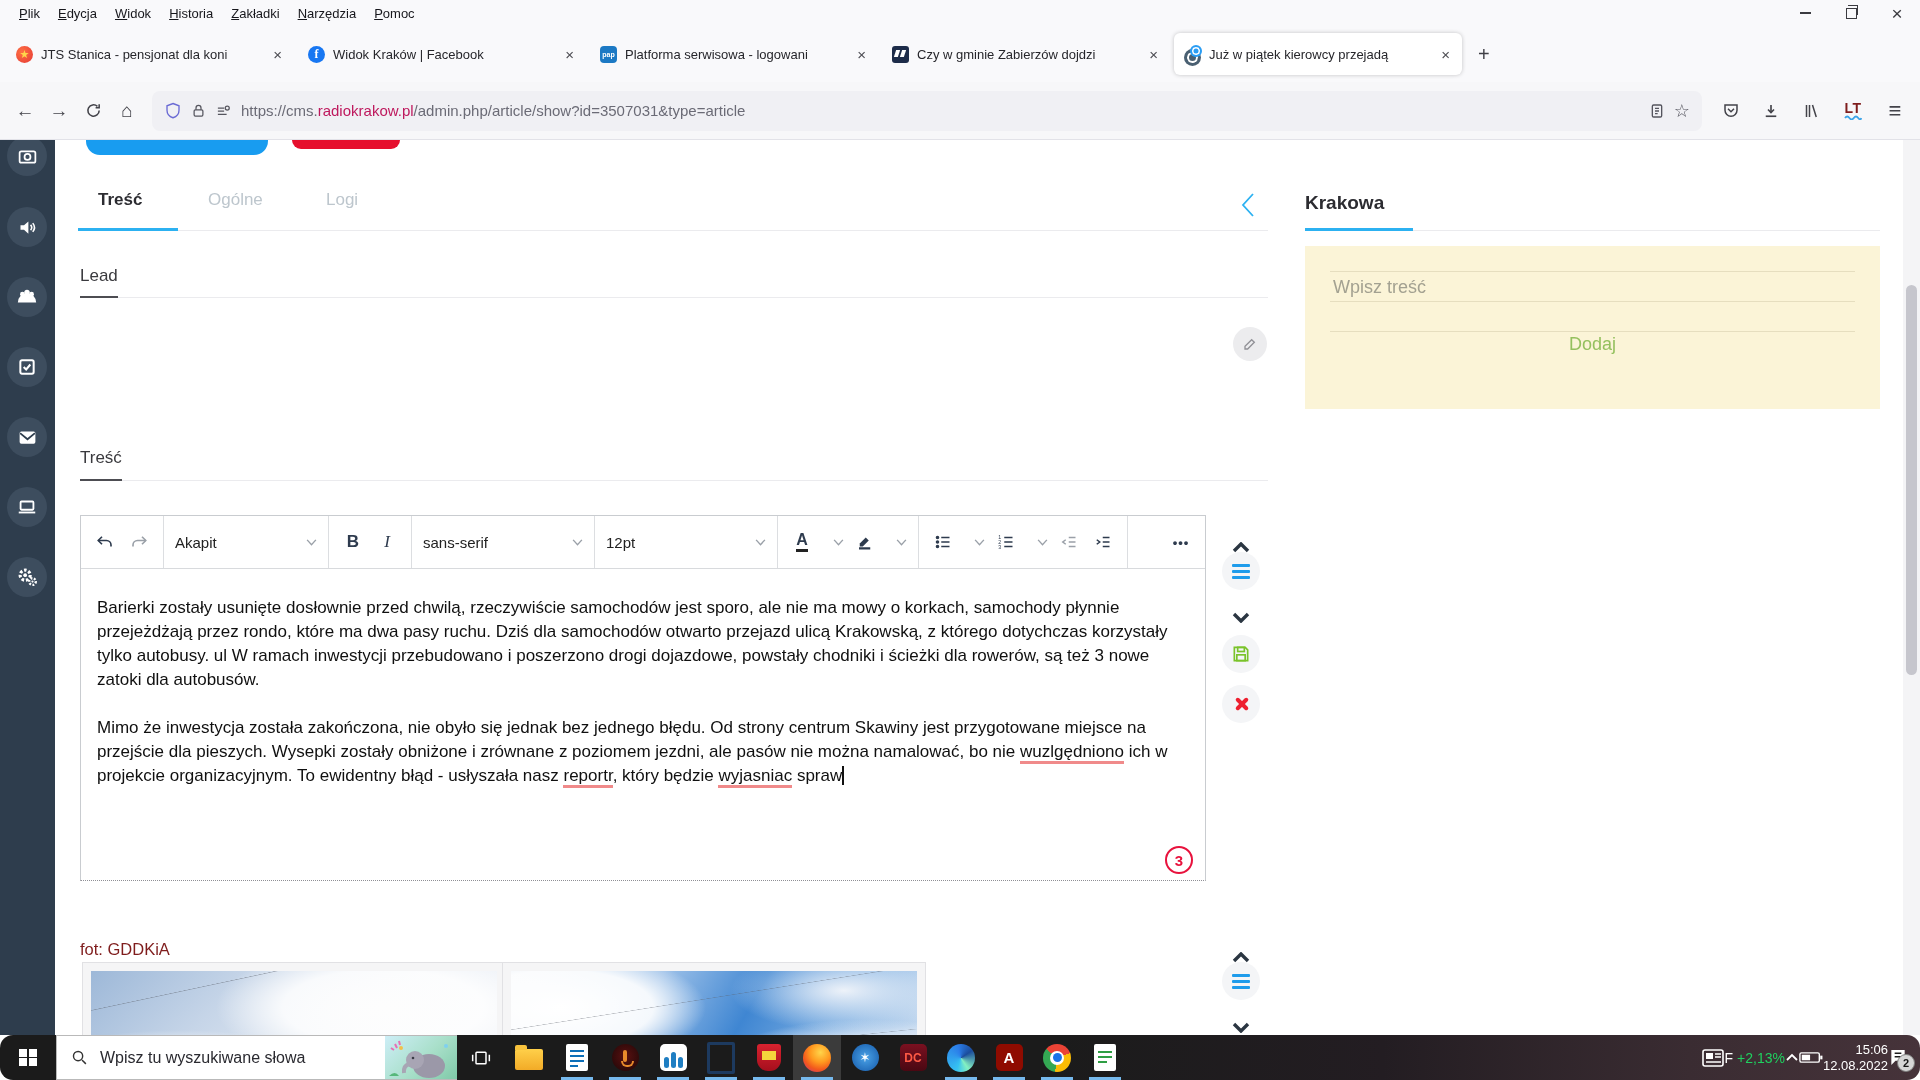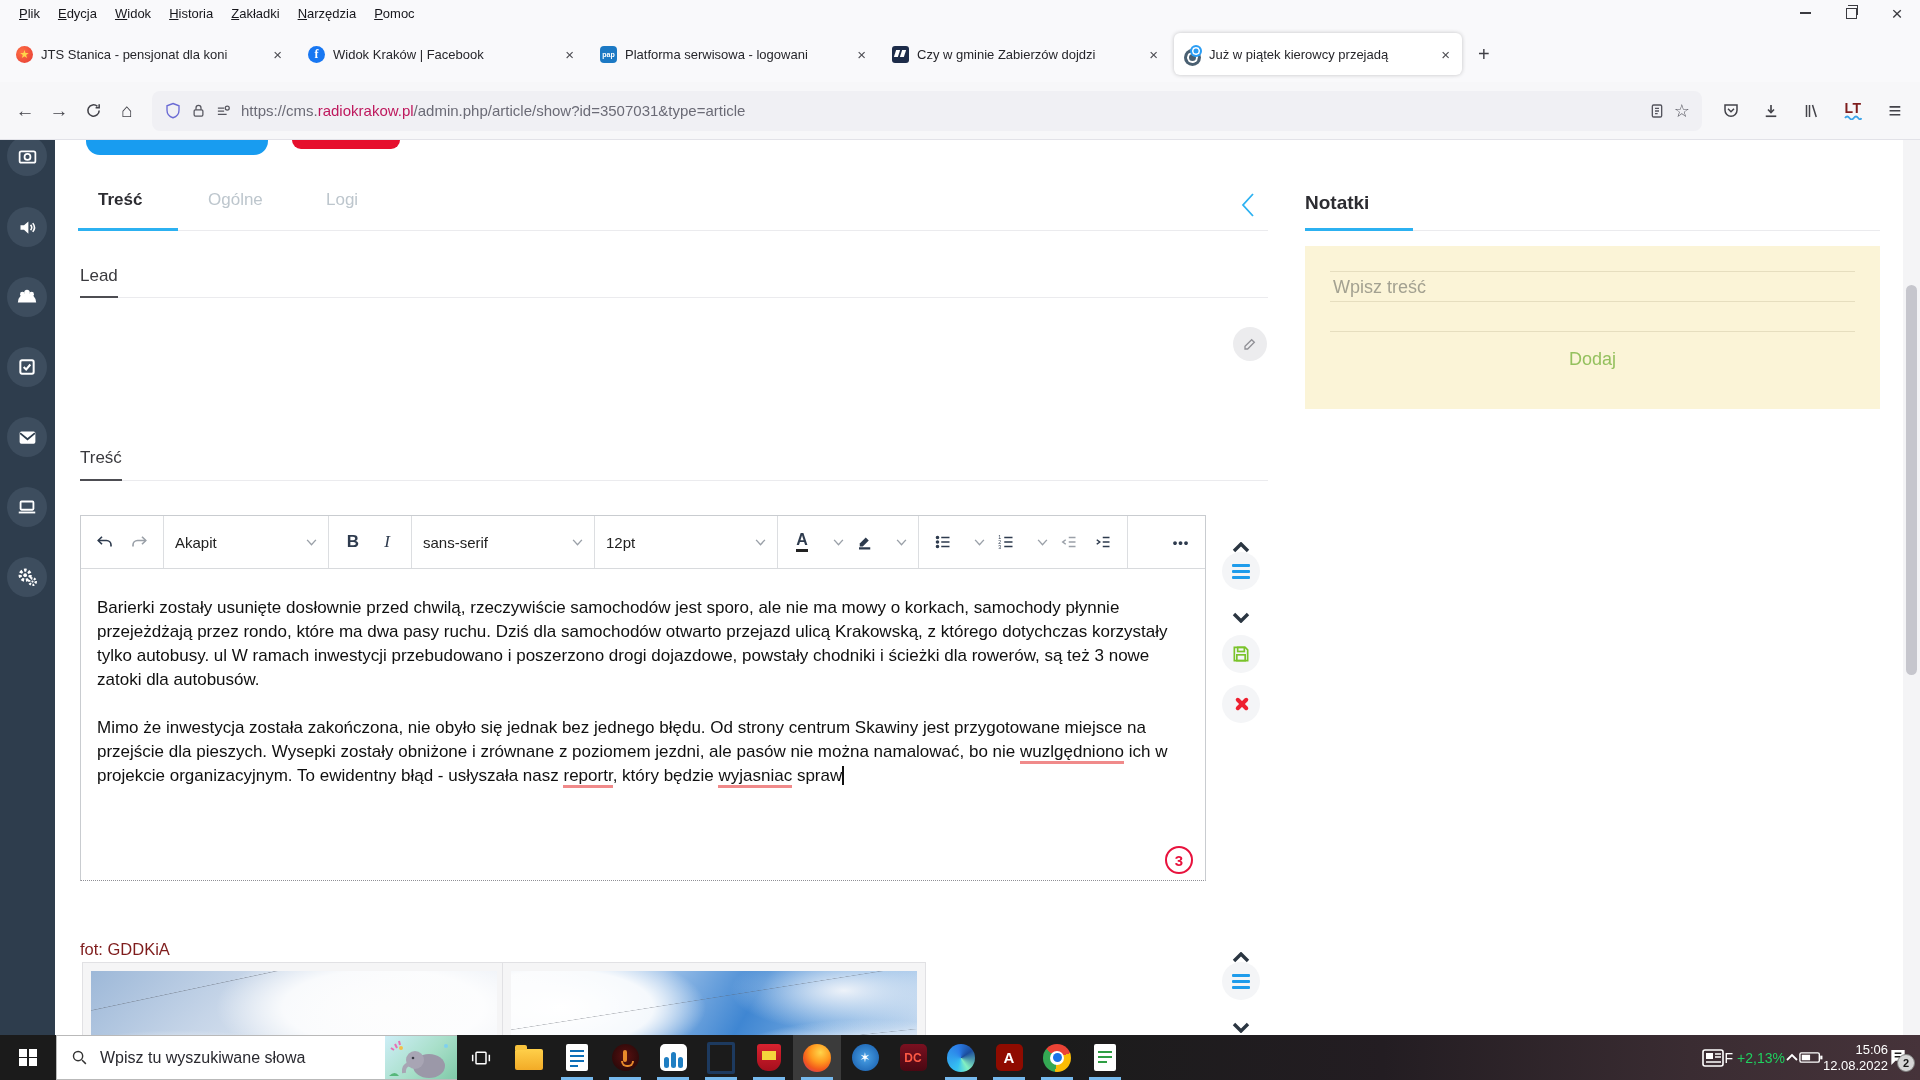--- a/index.html
+++ b/index.html
@@ -115,28 +115,28 @@
      radial-gradient(ellipse 52% 55% at 88% 80%,#f3f6fb 0%,rgba(243,246,251,.9) 45%,transparent 78%),
      radial-gradient(ellipse 40% 45% at 82% 15%,#edf2f9 0%,transparent 70%),
      linear-gradient(120deg,#dfe8f2 0%,#9cc0e8 32%,#3f86d2 54%,#7fb0e2 76%,#e8eef6 100%);}
 
   .notes-title{position:absolute;left:1305px;top:52px;font-size:19px;font-weight:700;color:#2c2c31;}
   .note-box{position:absolute;left:1305px;top:106px;width:575px;height:163px;background:#fbf4d7;}
   .note-line{position:absolute;left:25px;right:25px;height:1px;background:#e6debf;}
   .note-input{position:absolute;left:26px;right:26px;top:27px;height:27px;background:transparent;border:none;outline:none;
               font-family:"Liberation Sans",sans-serif;font-size:18px;color:#6b6b60;}
   .note-input::placeholder{color:#a3a191;}
-  .note-add{position:absolute;left:0;right:0;top:103px;text-align:center;color:#94c05e;font-size:18px;}
+  .note-add{position:absolute;left:0;right:0;top:88px;text-align:center;color:#94c05e;font-size:18px;}
 
   .scrollbar{position:absolute;right:0;top:0;bottom:0;width:17px;background:#f4f4f6;}
   .scroll-thumb{position:absolute;left:3px;width:11px;top:145px;height:390px;background:#c6c6cd;border-radius:6px;}
 
   
   .taskbar{position:absolute;left:0;right:0;bottom:0;height:45px;display:flex;align-items:stretch;z-index:50;
-           background:linear-gradient(90deg,#1b1b1b 0%,#1b1b1b 55%,#231d22 72%,#3a2c32 88%,#46333a 100%);color:#fff;}
+           background:linear-gradient(90deg,#1b1b1b 0%,#1b1b1b 55%,#231d22 72%,#3a2c32 88%,#46333a 100%);color:#fff;border-radius:13px;}
   .tb-slot{width:48px;display:flex;align-items:center;justify-content:center;position:relative;}
   .tb-slot.active-app{background:rgba(255,255,255,.14);}
   .indicator{position:absolute;bottom:0;left:8px;right:8px;height:3px;background:#76b9ed;}
   .start{width:56px;}
   .win-logo{display:grid;grid-template-columns:8px 8px;grid-template-rows:8px 8px;gap:1.5px;}
   .win-logo i{background:#fff;}
   .searchbox{width:400px;background:#fff;display:flex;align-items:center;color:#23232a;border:1px solid #b9b9b9;border-right:none;}
   .searchbox .mag{margin:0 12px 0 14px;color:#333;display:flex;}
   .searchbox .s-text{font-size:16px;color:#2a2a30;flex:1;white-space:nowrap;overflow:hidden;}
   .s-art{width:72px;height:100%;position:relative;overflow:hidden;background:linear-gradient(135deg,#cdeef7 0%,#a8dfc9 55%,#7fc9a8 100%);}
@@ -363,21 +363,21 @@
     <span class="cms-tab dim" style="left:208px">Ogólne</span>
     <span class="cms-tab dim" style="left:326px">Logi</span>
     <div class="rule" style="left:78px;width:1190px;top:90px"></div>
     <div class="blue-underline" style="left:78px;width:100px;top:88px"></div>
     <div class="collapse-chevron">
       <svg width="16" height="26" viewBox="0 0 16 26" fill="none" stroke="#2cb1f1" stroke-width="1.8">
           <polyline points="13,2 3,13 13,24"></polyline>
         </svg>
     </div>
 
-    <span class="notes-title">Notatki</span>
+    <span class="notes-title">Krakowa</span>
     <div class="rule" style="left:1305px;width:575px;top:90px"></div>
     <div class="blue-underline" style="left:1305px;width:108px;top:88px"></div>
     <div class="note-box">
       <div class="note-line" style="top:25px"></div>
       <div class="note-line" style="top:55px"></div>
       <div class="note-line" style="top:85px"></div>
       <input class="note-input" placeholder="Wpisz treść" style="">
       <div class="note-add">Dodaj</div>
     </div>
 

